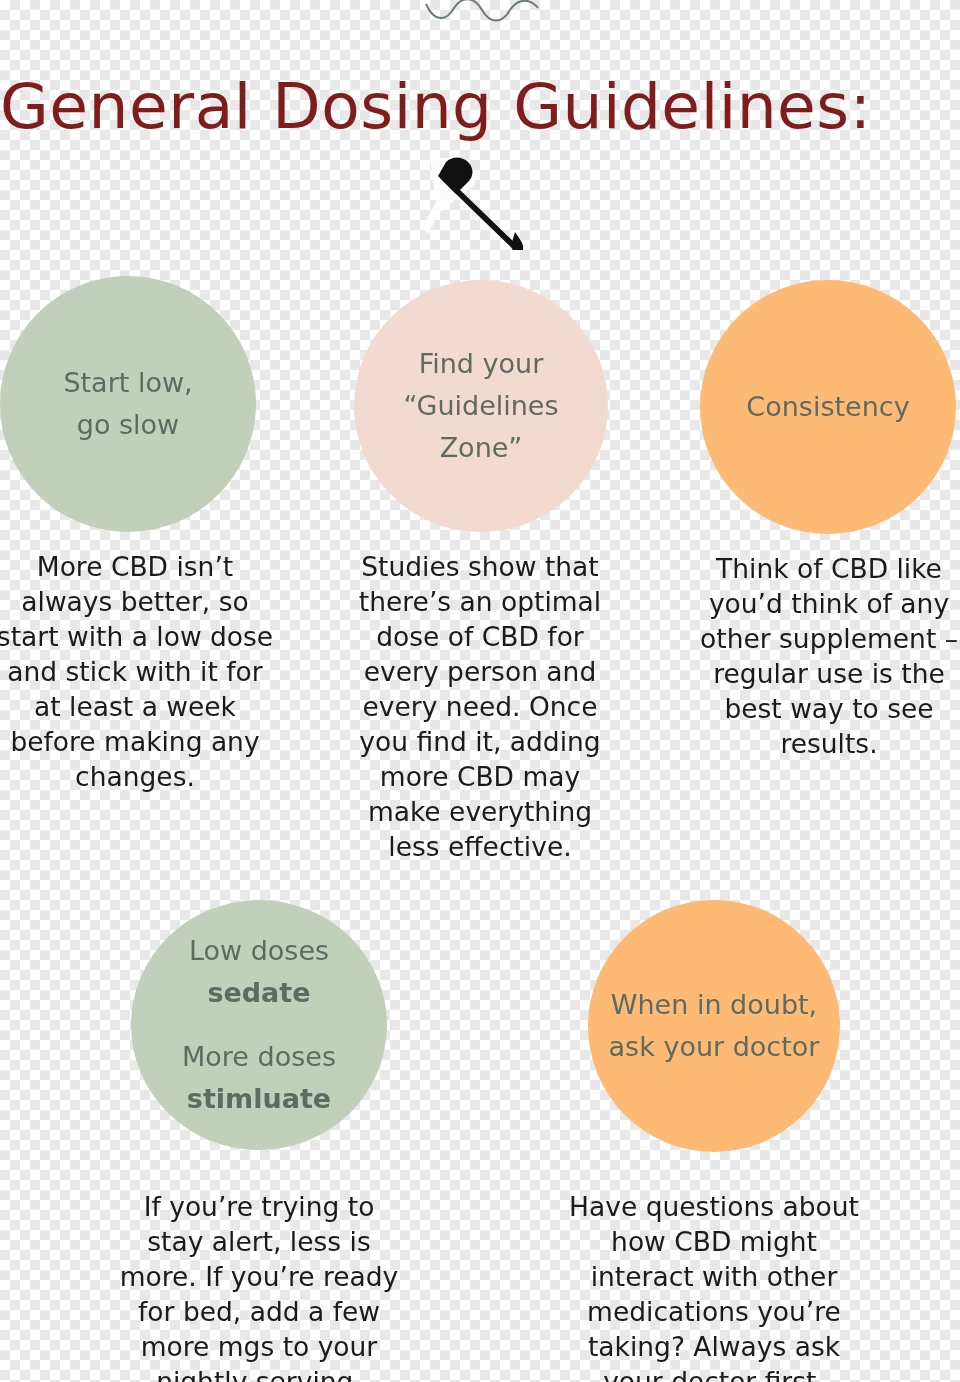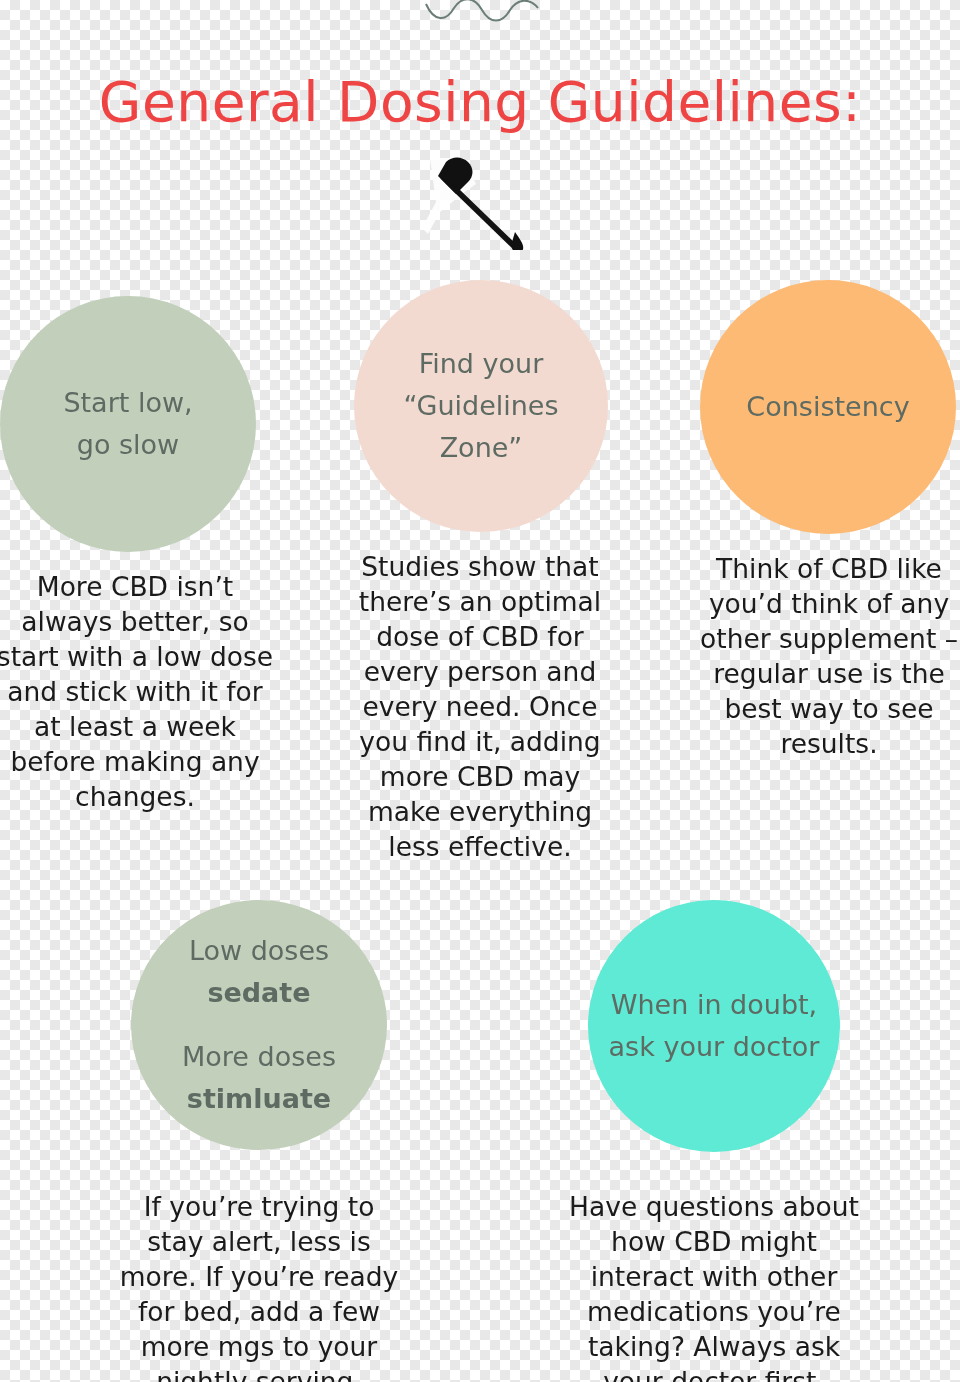--- a/index.html
+++ b/index.html
@@ -26,25 +26,24 @@
     left: 424px;
     width: 120px;
     height: 22px;
   }
 
   .page-title {
     position: absolute;
     top: 70px;
     left: 0;
     width: 960px;
-    text-align: center;
-    font-size: 55px;
+    font-size: 63px;
     font-weight: 400;
     letter-spacing: 0.5px;
-    color: #ef4444;
+    color: #7f1d1d;
     font-family: "DejaVu Sans", sans-serif;
     white-space: nowrap;
   }
 
   .dropper {
     position: absolute;
     top: 150px;
     left: 418px;
     width: 130px;
     height: 100px;
@@ -78,42 +77,42 @@
 
   .caption {
     margin-top: 16px;
     font-size: 26.5px;
     line-height: 1.32;
     color: #1b1b1b;
     font-family: "DejaVu Sans", sans-serif;
   }
 
   
-  #card-start-low   { top: 296px; left: 0px;   width: 272px; }
+  #card-start-low   { top: 276px; left: 0px;   width: 272px; }
   #card-goldilocks  { top: 280px; left: 352px; width: 258px; }
   #card-consistency { top: 280px; left: 698px; width: 260px; }
 
   #card-start-low   .bubble { width: 256px; height: 256px; background:#c2cfbb; }
   #card-goldilocks  .bubble { width: 254px; height: 252px; background:#f3dad1; margin: 0 auto; justify-content: flex-end; }
   #card-consistency .bubble { width: 256px; height: 254px; background:#fdba74; margin: 0 auto; }
 
   #card-start-low .caption,
   #card-goldilocks .caption,
   #card-consistency .caption { margin-top: 18px; }
 
   #card-start-low   .caption { width: 278px; margin-left: -4px; }
   #card-goldilocks  .caption { width: 268px; margin-left: -6px; }
   #card-consistency .caption { width: 262px; }
 
   
   #card-sedate { top: 900px; left: 128px; width: 262px; }
   #card-doctor { top: 900px; left: 580px; width: 268px; }
 
   #card-sedate .bubble { width: 256px; height: 250px; background:#c2cfbb; margin: 0 auto; flex-direction: column; justify-content: center; }
-  #card-doctor .bubble { width: 252px; height: 252px; background:#5eead4; margin: 0 auto; }
+  #card-doctor .bubble { width: 252px; height: 252px; background:#fdba74; margin: 0 auto; }
 
   #card-sedate .caption { width: 290px; margin-left: -14px; margin-top: 40px; }
   #card-doctor .caption { width: 300px; margin-left: -16px; margin-top: 38px; }
 
   .bubble-line { margin: 0; }
   .bubble-gap { height: 22px; }
 </style>
 </head>
 <body>
 

